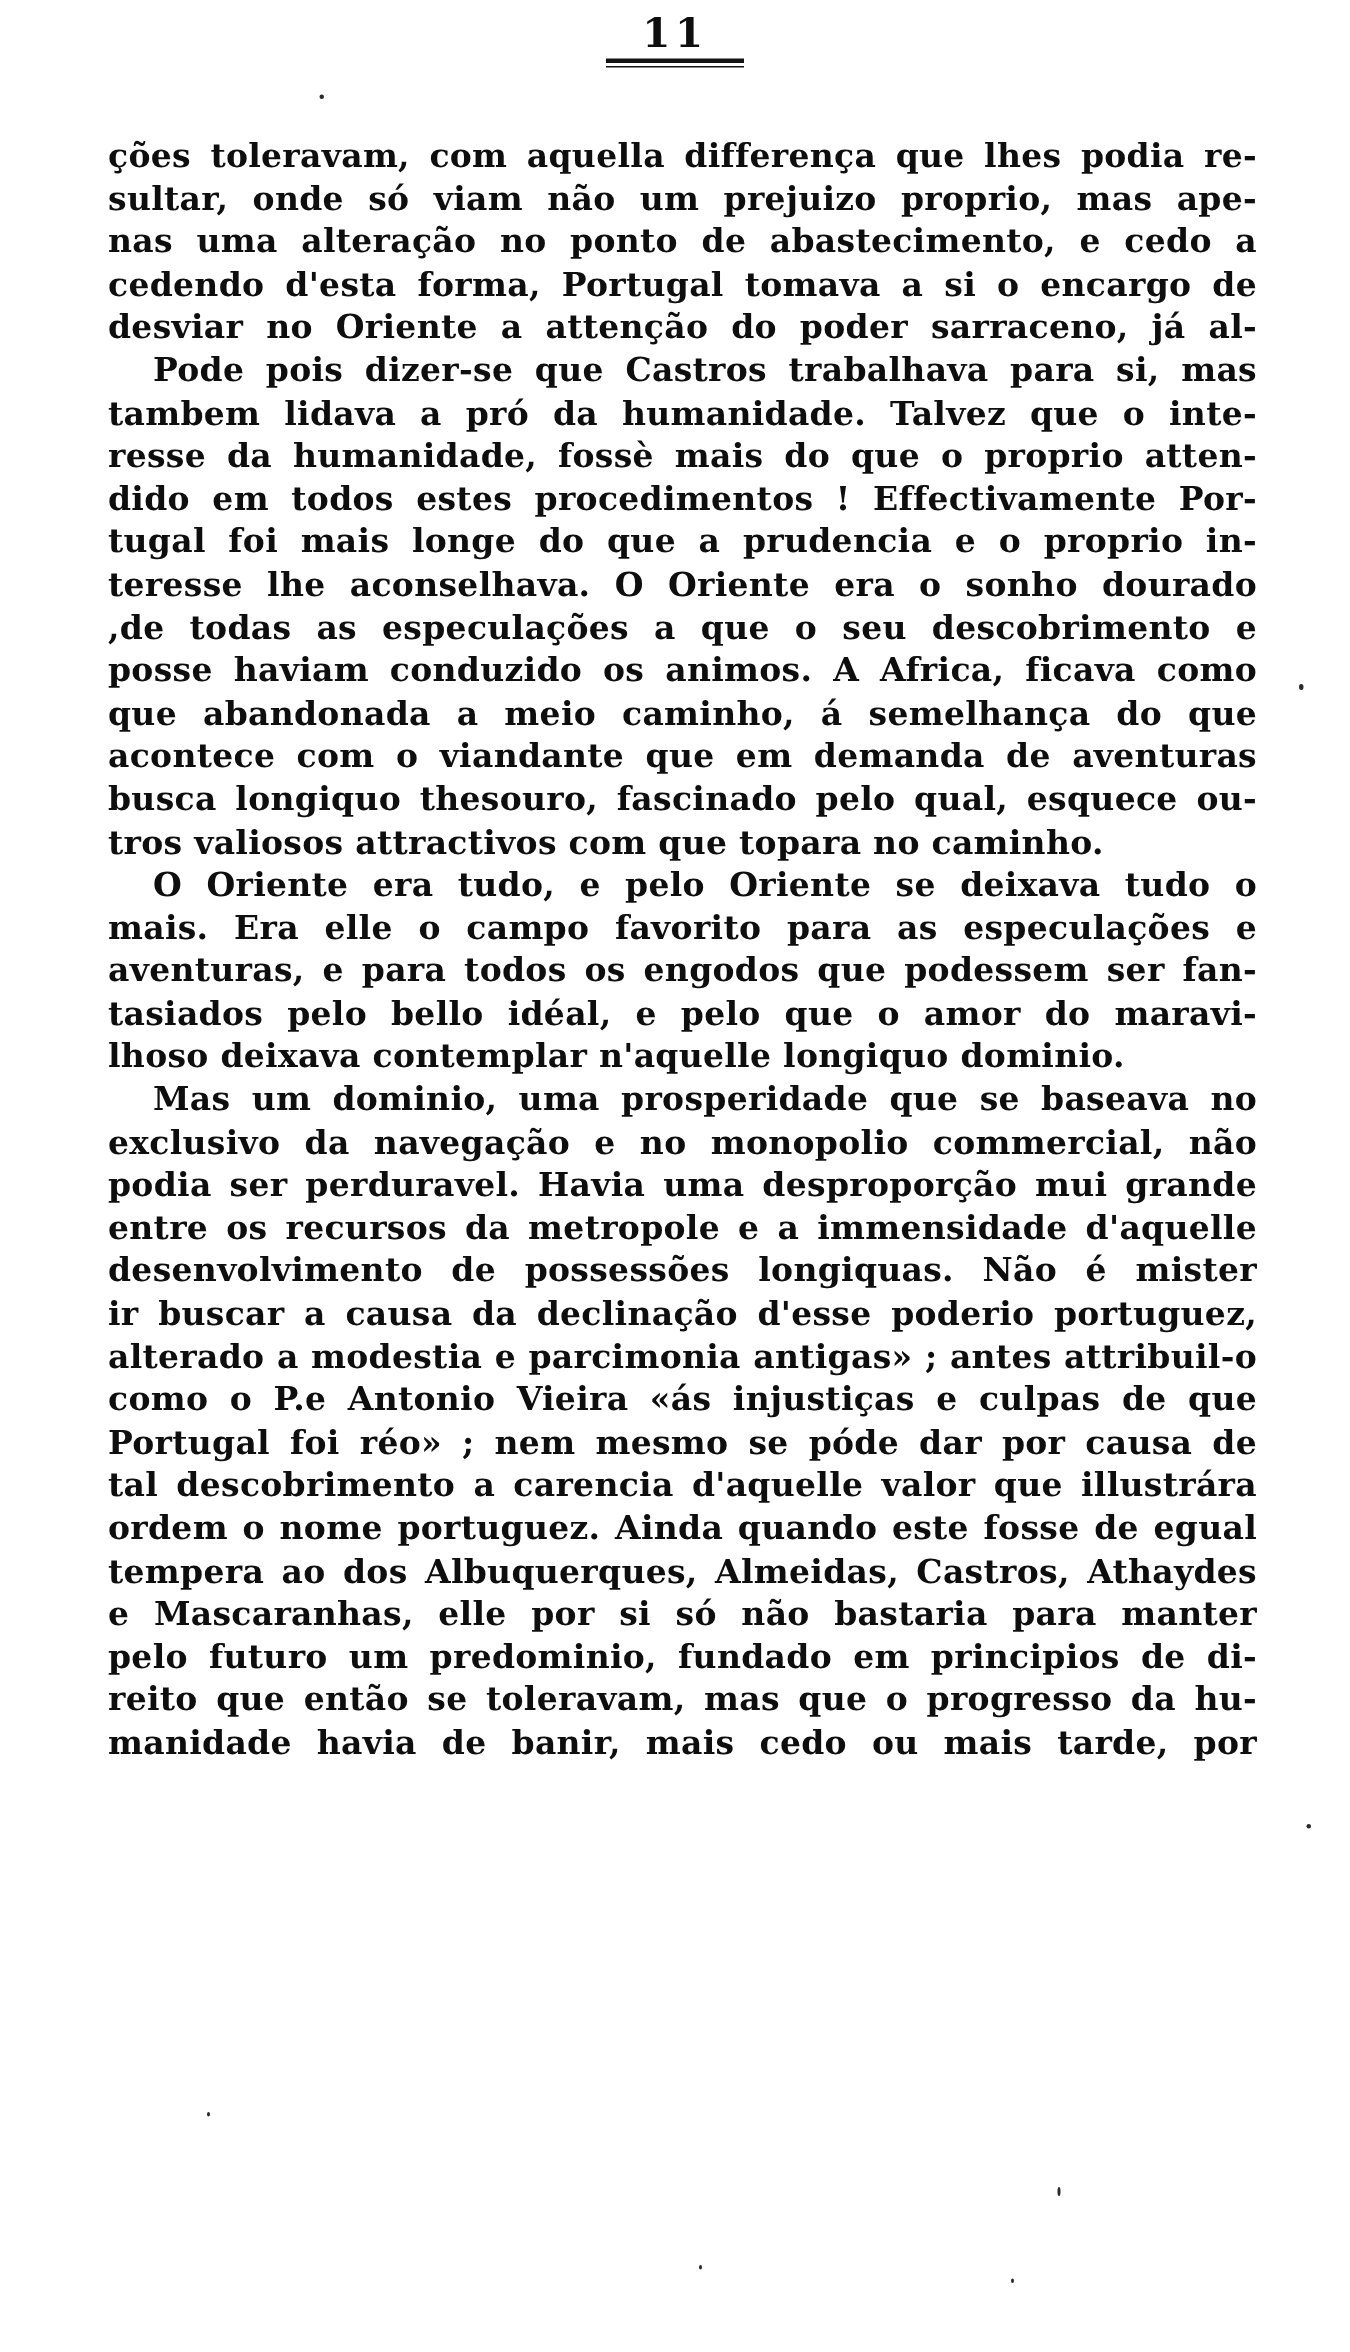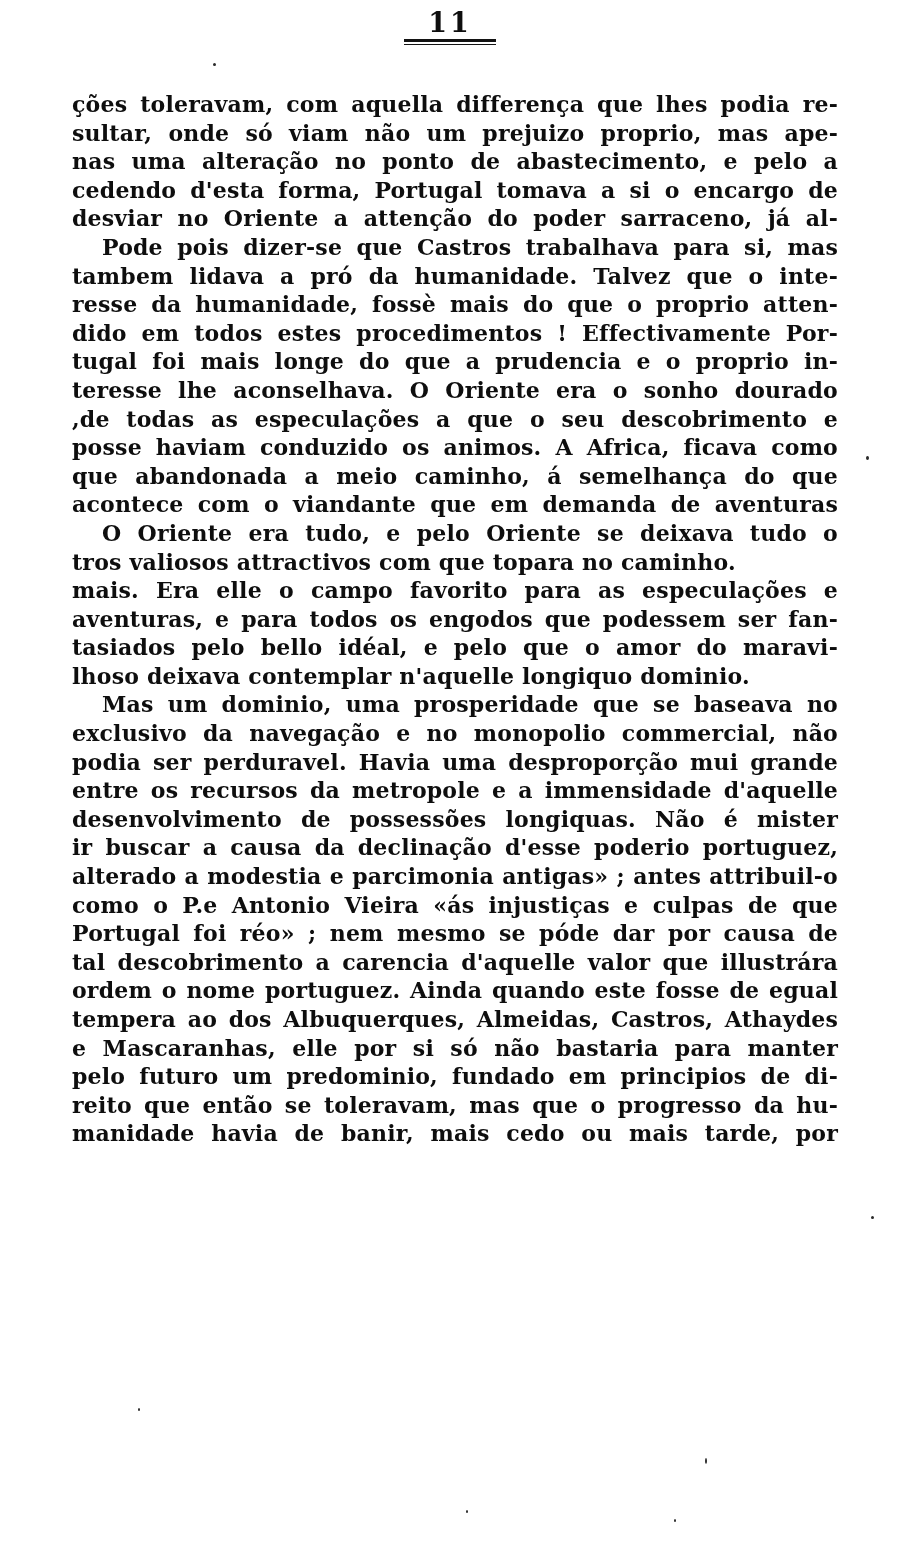--- a/index.html
+++ b/index.html
@@ -78,35 +78,36 @@
 
 <div class="page">
   <header class="page-header">
     <div class="page-number">11</div>
     <div class="header-rule"></div>
   </header>
 
   <main id="text-block" class="text-block">
       <div class="line">ções toleravam, com aquella differença que lhes podia re-</div>
       <div class="line">sultar, onde só viam não um prejuizo proprio, mas ape-</div>
-      <div class="line">nas uma alteração no ponto de abastecimento, e pelo a</div>
+      <div class="line">nas uma alteração no ponto de abastecimento, e cedo a</div>
       <div class="line">cedendo d'esta forma, Portugal tomava a si o encargo de</div>
       <div class="line">desviar no Oriente a attenção do poder sarraceno, já al-</div>
       <div class="line indent">Pode pois dizer-se que Castros trabalhava para si, mas</div>
       <div class="line">tambem lidava a pró da humanidade. Talvez que o inte-</div>
       <div class="line">resse da humanidade, fossè mais do que o proprio atten-</div>
       <div class="line">dido em todos estes procedimentos ! Effectivamente Por-</div>
       <div class="line">tugal foi mais longe do que a prudencia e o proprio in-</div>
       <div class="line">teresse lhe aconselhava. O Oriente era o sonho dourado</div>
       <div class="line">,de todas as especulações a que o seu descobrimento e</div>
       <div class="line">posse haviam conduzido os animos. A Africa, ficava como</div>
       <div class="line">que abandonada a meio caminho, á semelhança do que</div>
       <div class="line">acontece com o viandante que em demanda de aventuras</div>
+      <div class="line">busca longiquo thesouro, fascinado pelo qual, esquece ou-</div>
+      <div class="line last">tros valiosos attractivos com que topara no caminho.</div>
       <div class="line indent">O Oriente era tudo, e pelo Oriente se deixava tudo o</div>
-      <div class="line last">tros valiosos attractivos com que topara no caminho.</div>
       <div class="line">mais. Era elle o campo favorito para as especulações e</div>
       <div class="line">aventuras, e para todos os engodos que podessem ser fan-</div>
       <div class="line">tasiados pelo bello idéal, e pelo que o amor do maravi-</div>
       <div class="line last">lhoso deixava contemplar n'aquelle longiquo dominio.</div>
       <div class="line indent">Mas um dominio, uma prosperidade que se baseava no</div>
       <div class="line">exclusivo da navegação e no monopolio commercial, não</div>
       <div class="line">podia ser perduravel. Havia uma desproporção mui grande</div>
       <div class="line">entre os recursos da metropole e a immensidade d'aquelle</div>
       <div class="line">desenvolvimento de possessões longiquas. Não é mister</div>
       <div class="line">ir buscar a causa da declinação d'esse poderio portuguez,</div>

